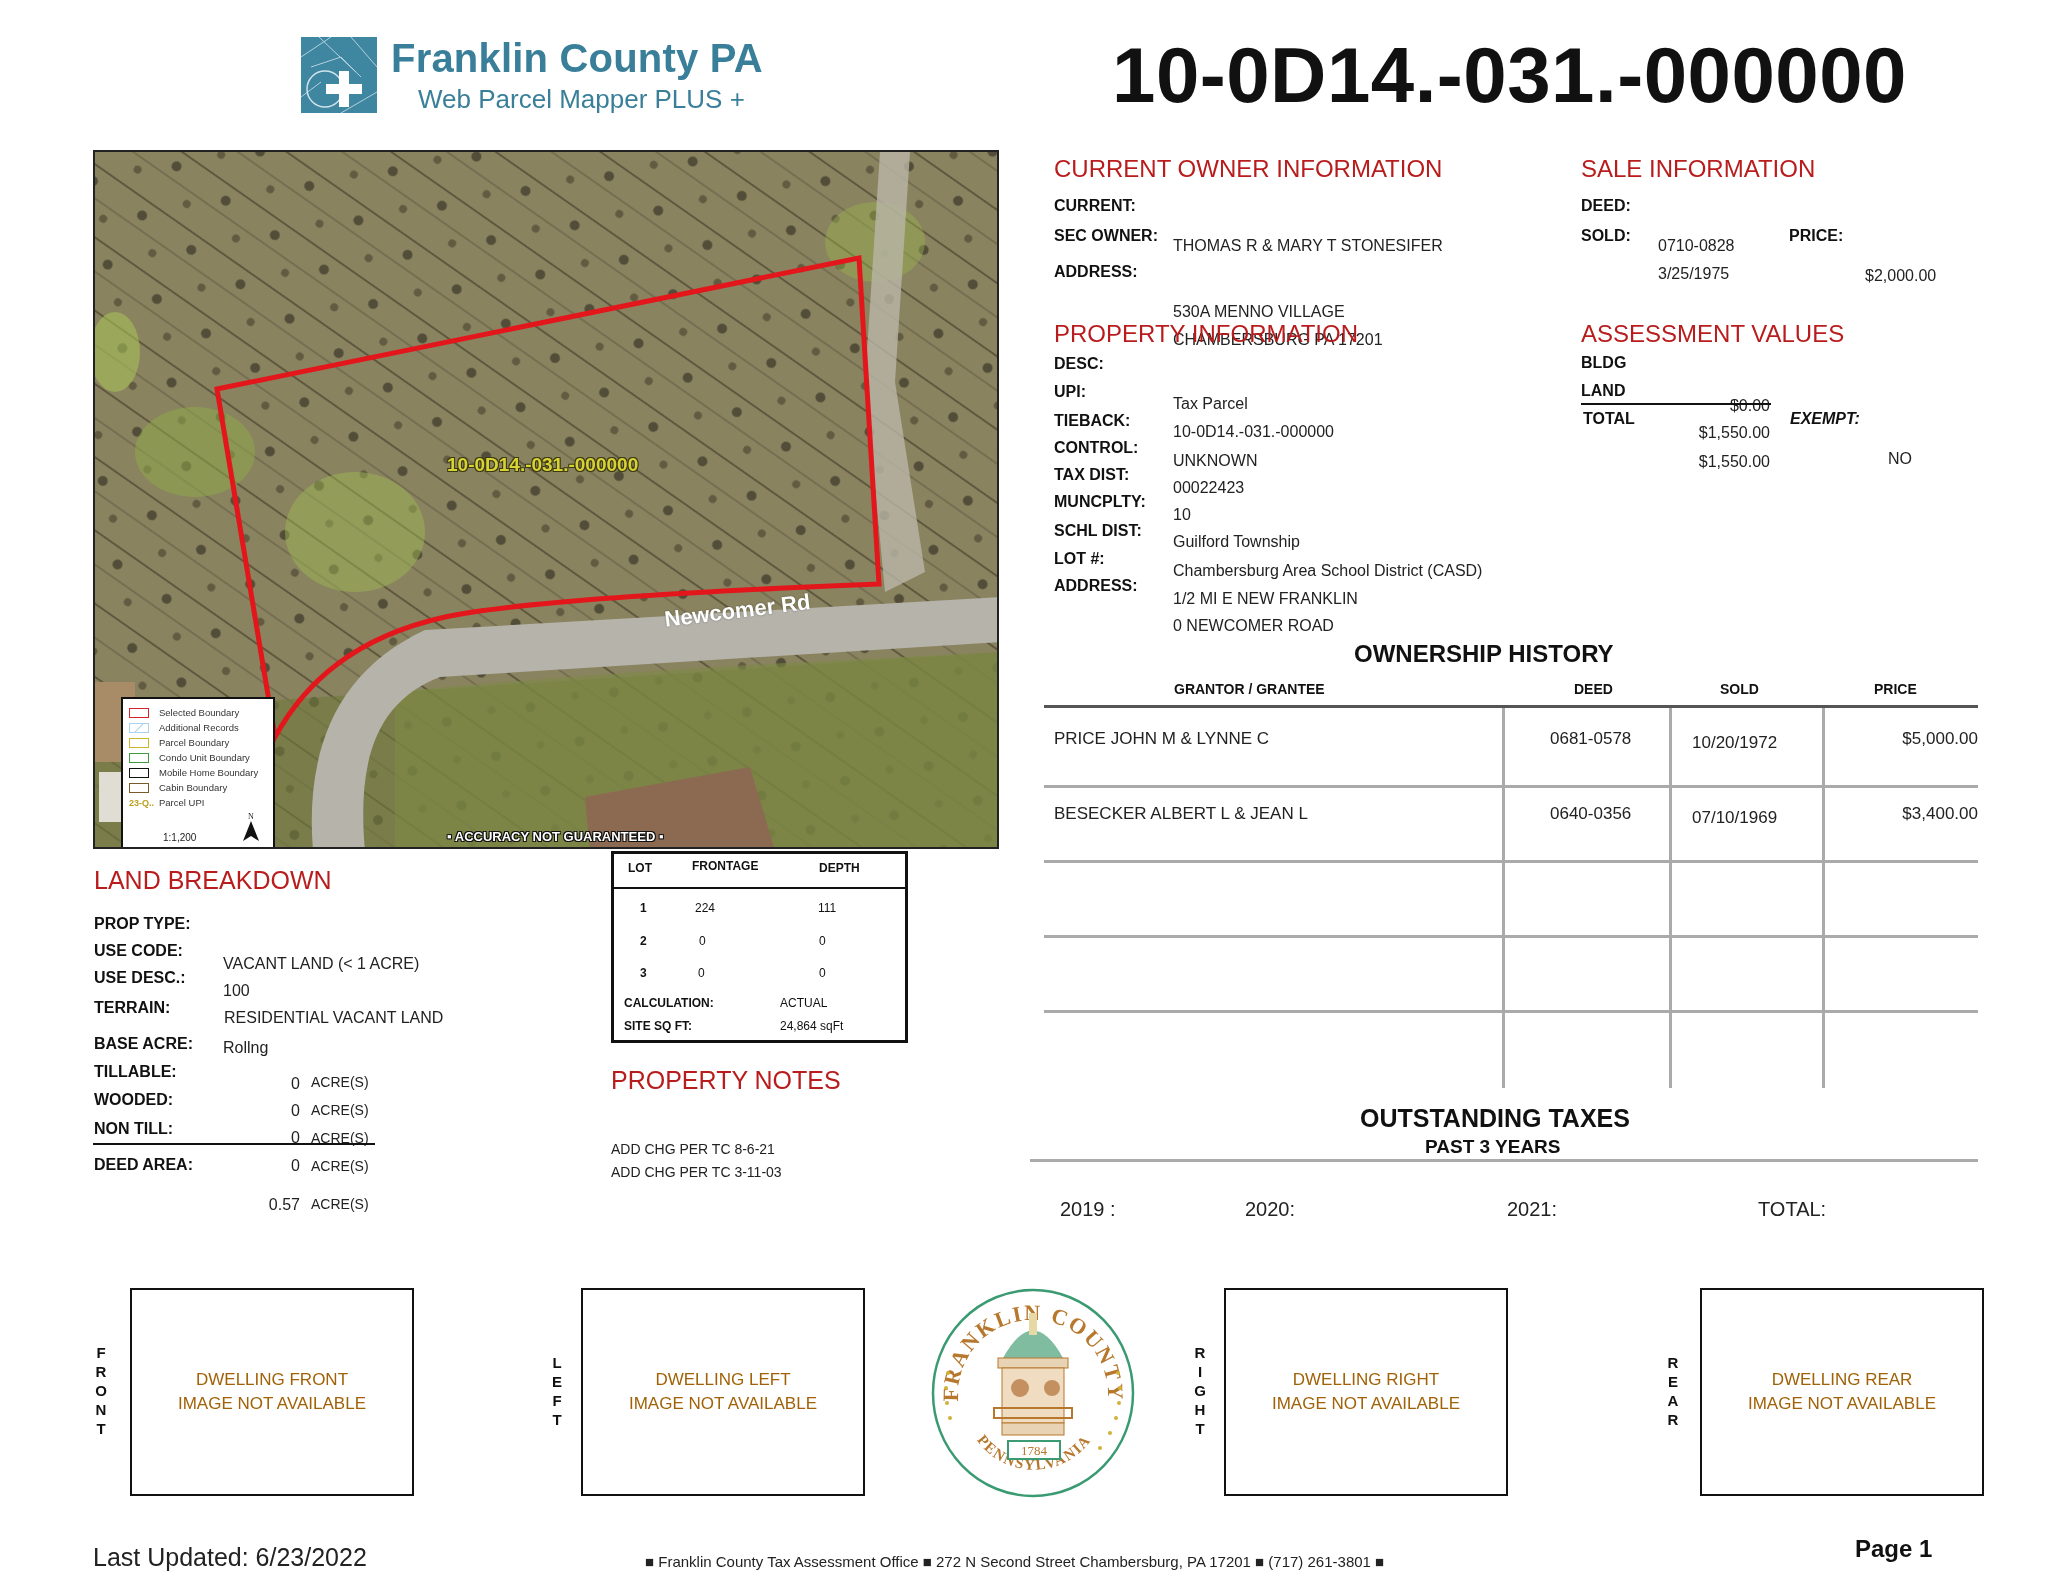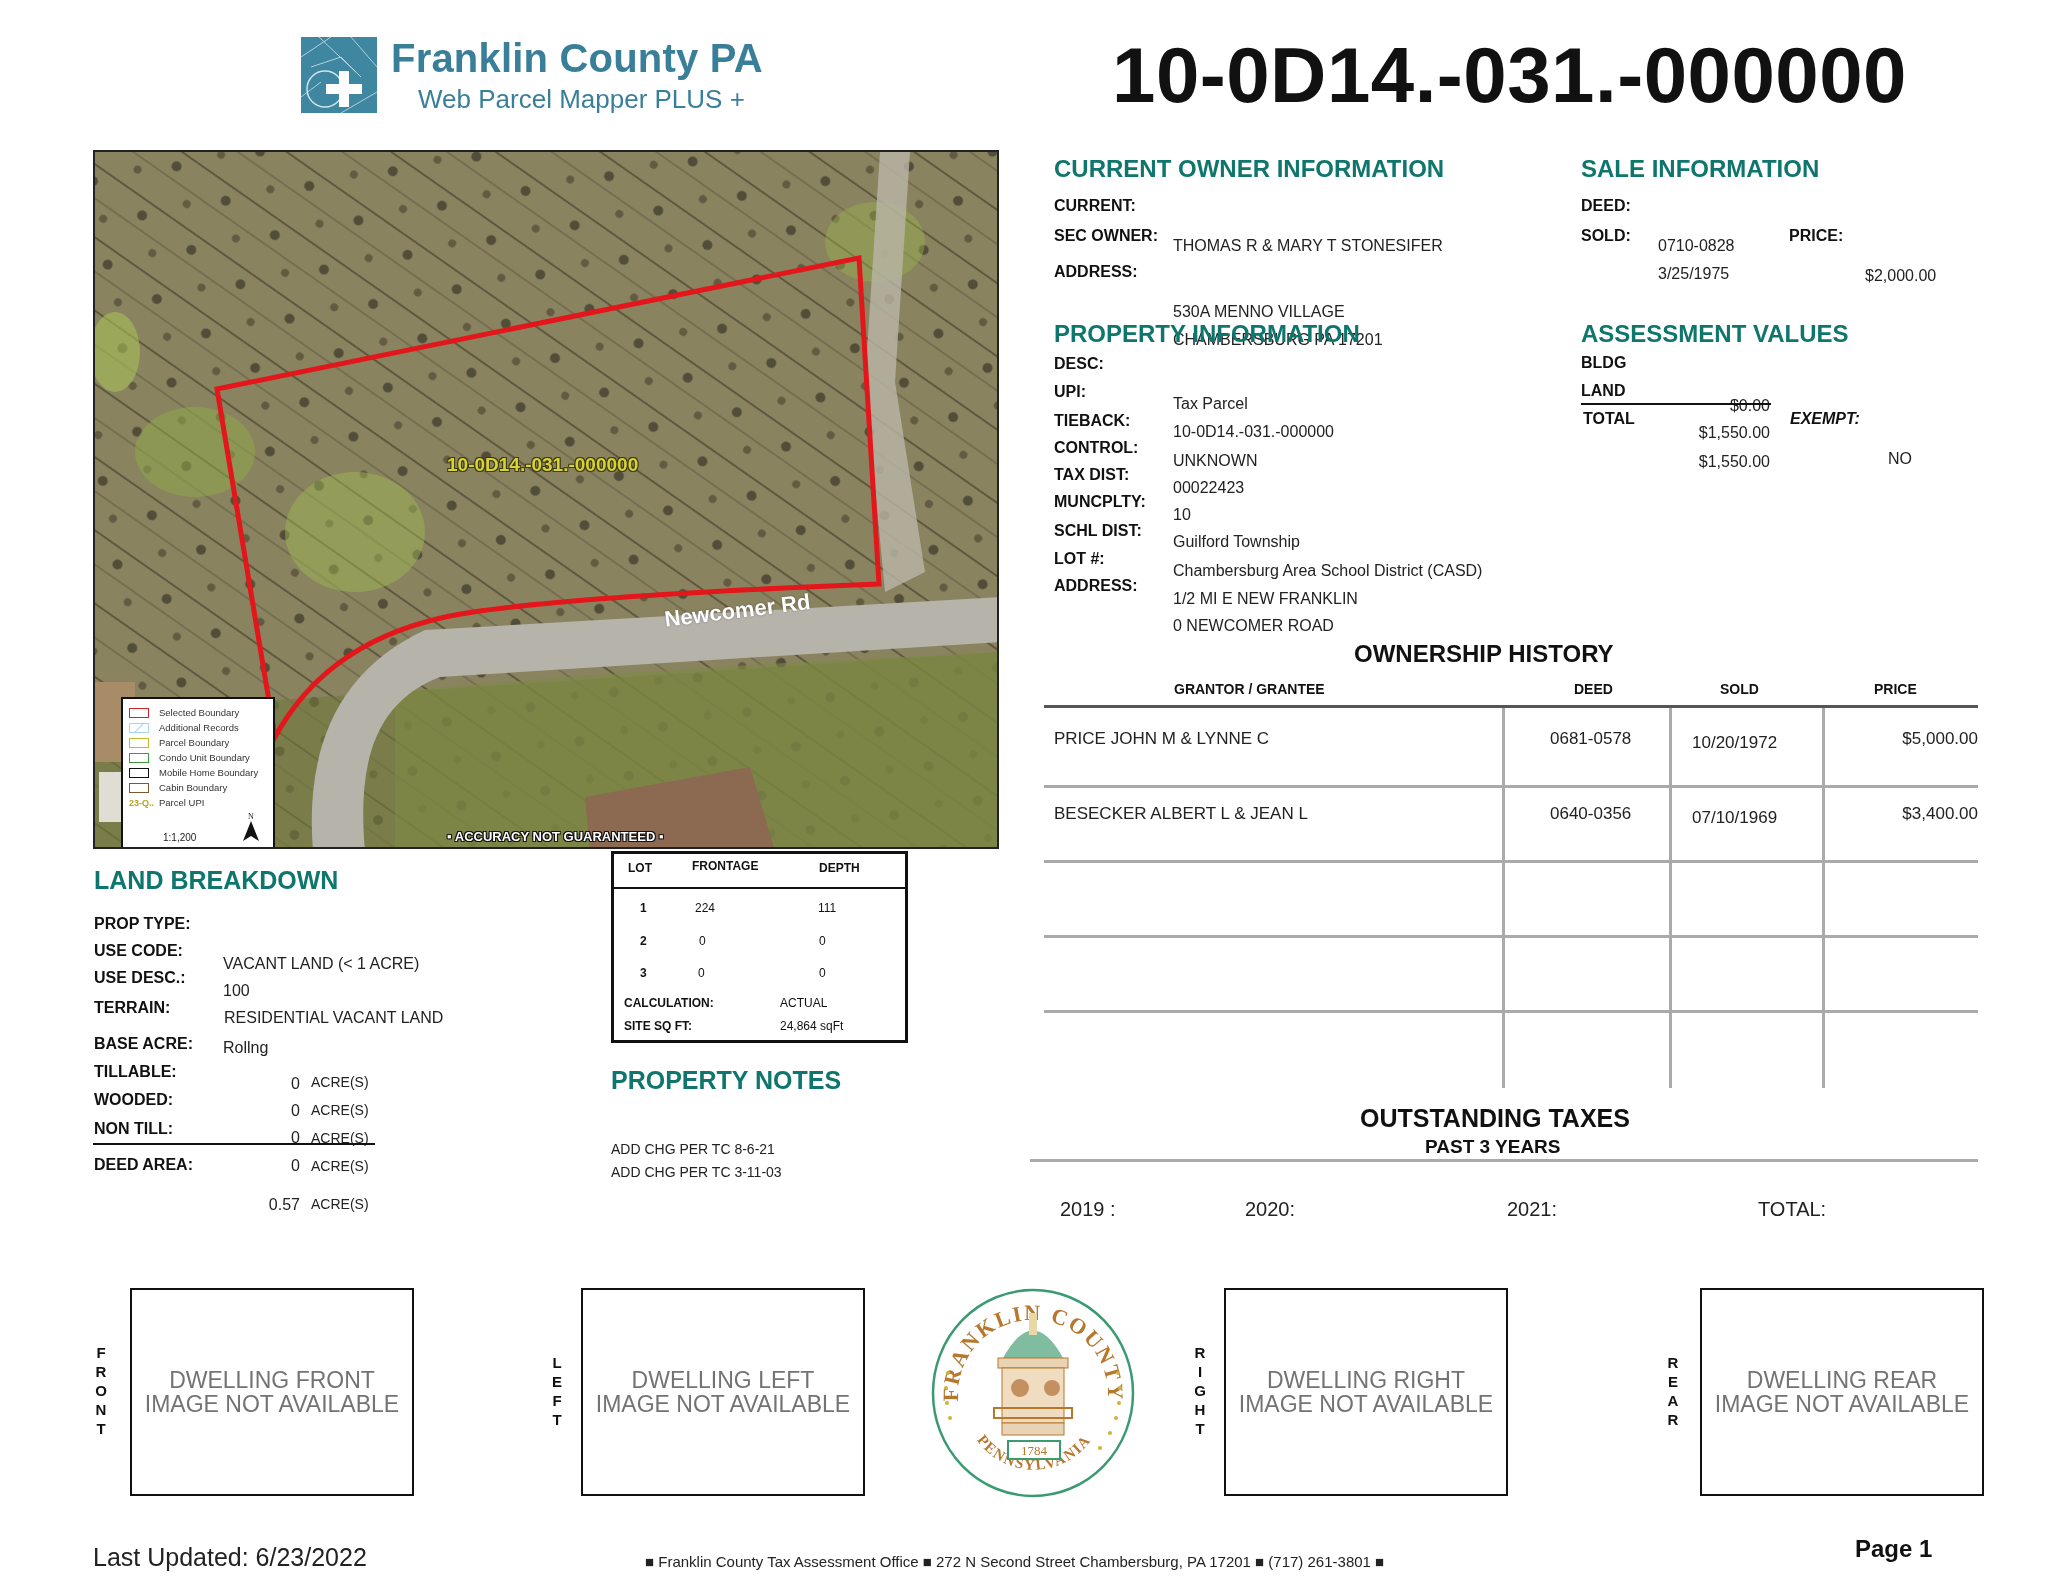--- a/index.html
+++ b/index.html
@@ -21,21 +21,21 @@
     .legend-swatch { width: 20px; height: 10px; margin-right: 10px; border: 1.5px solid #000; flex: none; }
     .legend-upi { width: 20px; margin-right: 10px; font-size: 9px; color: #b8a21e; font-weight: bold; flex: none; }
     .legend-scale { position: absolute; left: 40px; bottom: 4px; font-size: 10px; color: #222; }
     .legend-north { position: absolute; right: 14px; bottom: 6px; width: 16px; text-align: center; }
     .legend-north-n { font-size: 8px; font-family: "Liberation Serif", serif; color: #222; }
     .map-parcel-label { left: 352px; top: 302px; font-size: 19px; font-weight: bold; color: #d8d236; text-shadow: -1px -1px 0 #3b3a10, 1px -1px 0 #3b3a10, -1px 1px 0 #3b3a10, 1px 1px 0 #3b3a10; white-space: nowrap; }
     .map-road-label { left: 568px; top: 455px; font-size: 22px; font-weight: bold; color: #fff; transform: rotate(-7deg); transform-origin: left top; white-space: nowrap; text-shadow: 0 0 2px rgba(0,0,0,0.4); }
     .map-accuracy { left: 352px; top: 677px; font-size: 13px; font-weight: bold; color: #fff; white-space: nowrap; text-shadow: -1px -1px 0 #111, 1px -1px 0 #111, -1px 1px 0 #111, 1px 1px 0 #111; }
 
     
-    .h-sec { font-size: 24px; font-weight: bold; color: #0f766e; white-space: nowrap; }
+    .h-sec { font-size: 24px; font-weight: normal; color: #b91c1c; white-space: nowrap; }
     .lbl { font-size: 16px; font-weight: bold; color: #111; white-space: nowrap; }
     .val { font-size: 16px; color: #222; white-space: nowrap; margin-top: 40px; }
 
     
     .own-title { left: 1354px; top: 640px; font-size: 24px; font-weight: bold; white-space: nowrap; }
     .own-head { top: 681px; font-size: 14px; font-weight: bold; white-space: nowrap; }
     .own-rule-top { left: 1044px; top: 705px; width: 934px; height: 3px; background: #555; }
     .own-hrule { left: 1044px; width: 934px; height: 3px; background: #aaa; }
     .own-vrule { width: 3px; background: #aaa; }
     .own-cell { font-size: 17px; color: #222; white-space: nowrap; }
@@ -46,21 +46,21 @@
     .tax-rule { left: 1030px; top: 1159px; width: 948px; height: 3px; background: #aaa; }
     .tax-lbl { top: 1198px; font-size: 20px; color: #222; white-space: nowrap; }
 
     
     .lot-box { left: 611px; top: 851px; width: 297px; height: 192px; border: 3px solid #111; }
     .lot-headrule { position: absolute; left: 0; top: 33px; width: 100%; height: 2px; background: #111; }
     .lot-text { position: absolute; font-size: 12px; white-space: nowrap; }
 
     
     .photo-box { top: 1288px; height: 208px; border: 2.5px solid #111; display: flex; flex-direction: column; justify-content: center; align-items: center; }
-    .photo-line { font-size: 23px; color: #737373; white-space: nowrap; line-height: 24px; }
+    .photo-line { font-size: 17px; color: #a16207; white-space: nowrap; line-height: 24px; }
     .side-letters { font-size: 15px; font-weight: bold; color: #111; line-height: 19px; text-align: center; width: 14px; }
 
     .footer-updated { left: 93px; top: 1543px; font-size: 25px; color: #222; white-space: nowrap; }
     .footer-office { left: 645px; top: 1553px; font-size: 15px; color: #222; white-space: nowrap; }
     .footer-page { left: 1855px; top: 1535px; font-size: 24px; font-weight: bold; white-space: nowrap; }
   </style>
 </head>
 <body>
 
 <div class="abs logo-mark">

